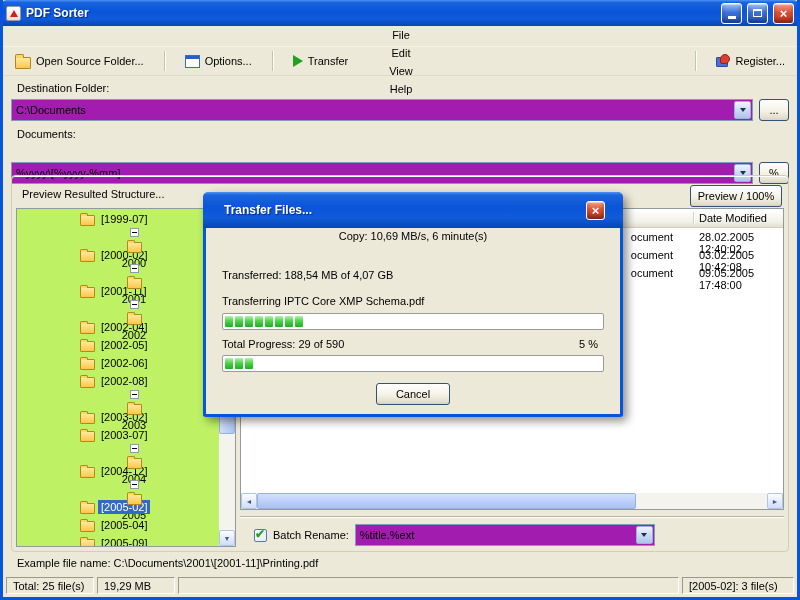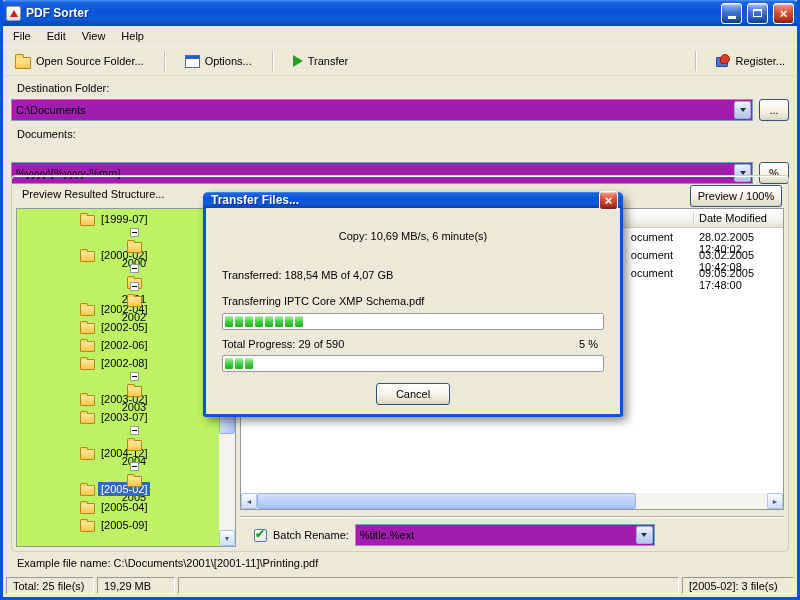--- a/index.html
+++ b/index.html
@@ -21,21 +21,21 @@
     border-left:4px solid transparent; border-right:4px solid transparent; border-bottom:7px solid #d21f1f; }
   .cap-btn { width:21px; height:21px; border:1px solid #fff; border-radius:3px; flex:none;
     display:flex; align-items:center; justify-content:center; color:#fff;
     box-shadow:inset 0 -3px 4px rgba(0,0,30,.35), inset 0 1px 1px rgba(255,255,255,.6); }
   .btn-blue { background:linear-gradient(180deg,#9cc0f8 0%,#3d71d8 45%,#2057c0 100%); }
   .btn-red  { background:linear-gradient(180deg,#f4a088 0%,#dd5038 45%,#c03318 100%); font-weight:bold; font-size:13px; }
   .glyph-min { width:8px; height:3px; background:#fff; margin-top:9px; }
   .glyph-max { width:9px; height:8px; border:1px solid #fff; border-top-width:2px; }
 
   
-  .menubar { position:absolute; top:26px; left:0; right:0; height:20px; display:flex; align-items:center; padding-left:2px; }
+  .menubar { position:absolute; top:26px; left:0; right:0; height:20px; display:flex; align-items:center; padding-left:2px;flex-direction:column; }
   .menu-item { padding:3px 8px; }
   .toolbar { position:absolute; top:46px; left:0; right:0; height:30px; display:flex; align-items:center;
     padding:0 8px; gap:16px; border-top:1px solid #f5f3e8; border-bottom:1px solid #ddd9c8; }
   .tool-btn { display:flex; align-items:center; gap:5px; padding:3px 4px; }
   .tool-sep { width:1px; height:20px; background:#c6c2b2; box-shadow:1px 0 0 #fff; }
   .tb-spacer { flex:1; }
   .icon-folder { width:16px; height:12px; background:linear-gradient(180deg,#ffe79c,#ffc846);
     border:1px solid #b08820; border-radius:1px; position:relative; margin-top:3px; flex:none; }
   .icon-folder::before { content:""; position:absolute; top:-4px; left:-1px; width:7px; height:3px;
     background:#ffd862; border:1px solid #b08820; border-bottom:none; border-radius:2px 2px 0 0; }
@@ -123,21 +123,21 @@
 
   
   .statusbar { position:absolute; left:0; right:0; bottom:0; height:22px; display:flex; gap:3px; padding:2px 3px 3px; }
   .sb-panel { border:1px solid; border-color:#9d998a #fff #fff #9d998a; padding:0 6px; display:flex; align-items:center; white-space:nowrap; }
   .sb-1 { width:88px; } .sb-2 { width:78px; } .sb-3 { flex:1; } .sb-4 { width:112px; }
 
   
   .dialog { position:absolute; left:200px; top:192px; width:420px; height:225px; z-index:10;
     background:#ece9d8; border:3px solid #0855dd; border-top:none; border-radius:7px 7px 3px 3px;
     box-shadow:4px 4px 10px rgba(0,0,0,.45); }
-  .dlg-title { height:16px; border-radius:5px 5px 0 0; display:flex; align-items:center; padding:0 5px; gap:4px;
+  .dlg-title { height:36px; border-radius:5px 5px 0 0; display:flex; align-items:center; padding:0 18px; gap:4px;
     background:linear-gradient(180deg,#4a93f5 0%,#1a64dd 9%,#0a55d8 42%,#0f5bd9 72%,#0646b4 100%); margin:0 -3px; }
   .dlg-title-text { flex:1; color:#fff; font-weight:bold; font-size:12px; text-shadow:1px 1px 1px #00268c; padding-left:3px; }
   .dlg-close { width:19px; height:19px; }
   .dlg-body { position:absolute; top:24px; left:0; right:0; bottom:0; }
   .dlg-copy { position:absolute; top:14px; left:0; right:0; text-align:center; }
   .dlg-transferred { position:absolute; top:53px; left:16px; }
   .dlg-transferring { position:absolute; top:79px; left:16px; }
   .pbar { position:absolute; left:16px; right:16px; height:17px; background:#fff; border:1px solid #9a9a9a;
     border-radius:2px; padding:2px; display:flex; gap:2px; }
   #pbar1 { top:97px; } #pbar2 { top:139px; }
@@ -229,20 +229,24 @@
           </div>
           <div class="tree-row lvl1">
             <span class="tree-folder"></span>
             <span class="tlabel">[2000-02]</span>
           </div>
           <div class="tree-row lvl0">
             <span class="expander"></span>
             <span class="tree-folder"></span>
             <span class="tlabel">2001</span>
           </div>
+          <div class="tree-row lvl1">
+            <span class="tree-folder"></span>
+            <span class="tlabel">[2001-11]</span>
+          </div>
           <div class="tree-row lvl0">
             <span class="expander"></span>
             <span class="tree-folder"></span>
             <span class="tlabel">2002</span>
           </div>
           <div class="tree-row lvl1">
             <span class="tree-folder"></span>
             <span class="tlabel">[2002-04]</span>
           </div>
           <div class="tree-row lvl1">

